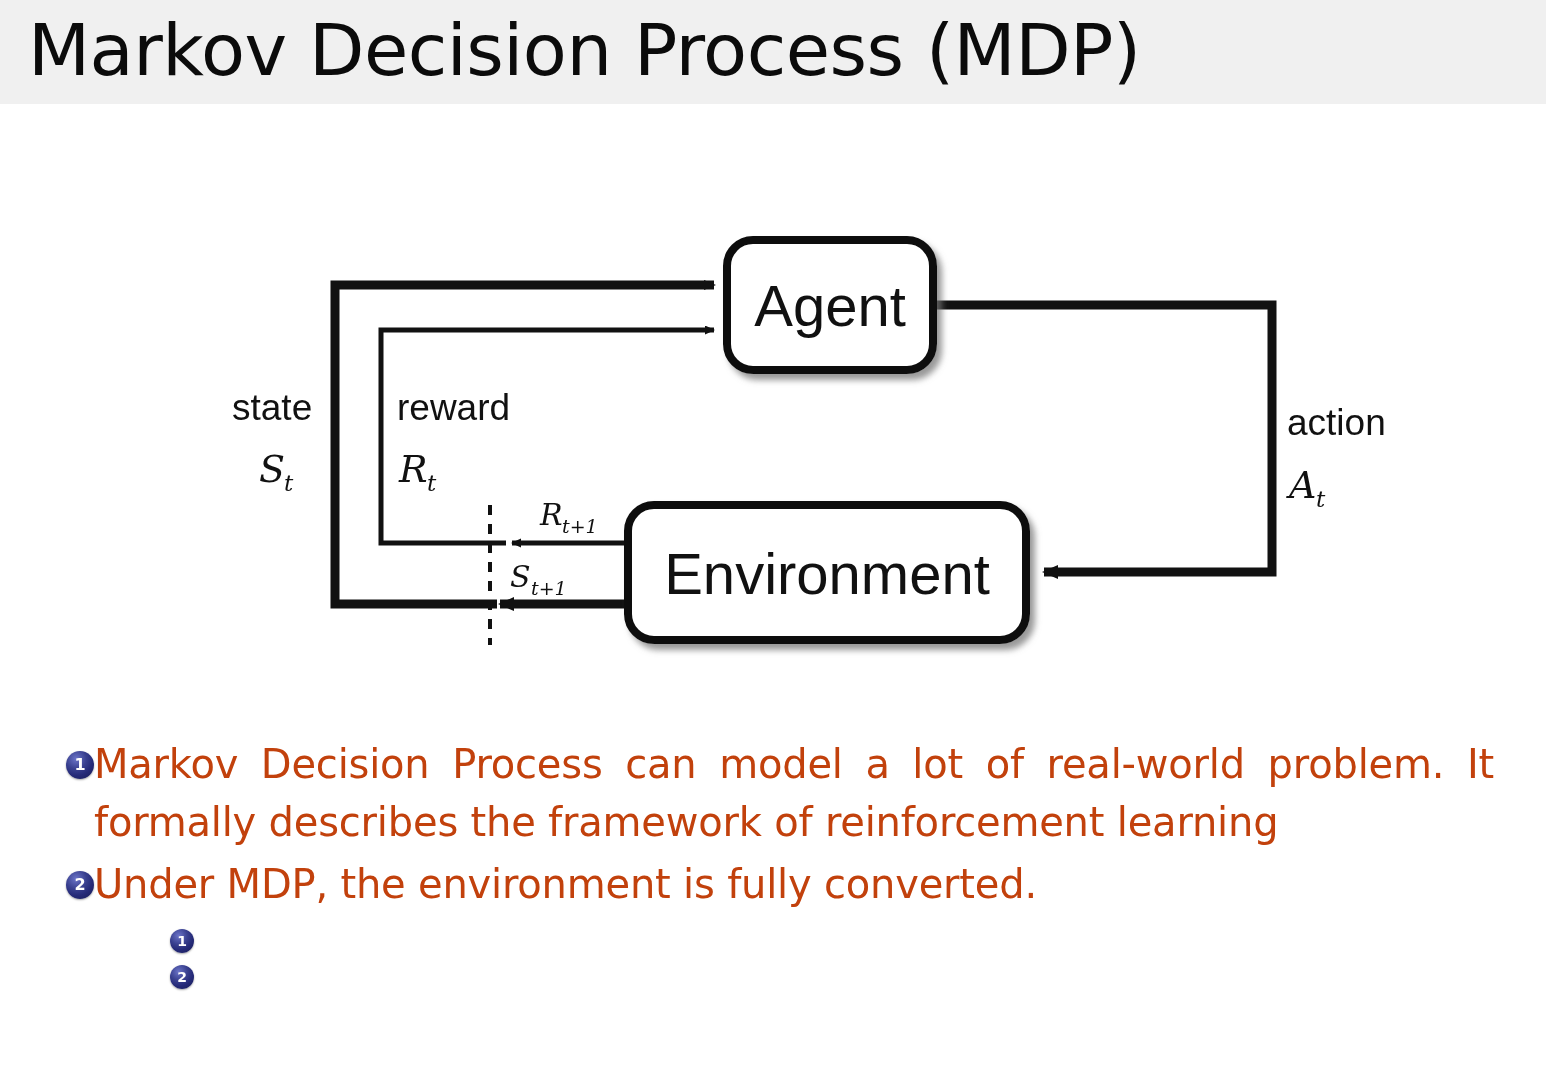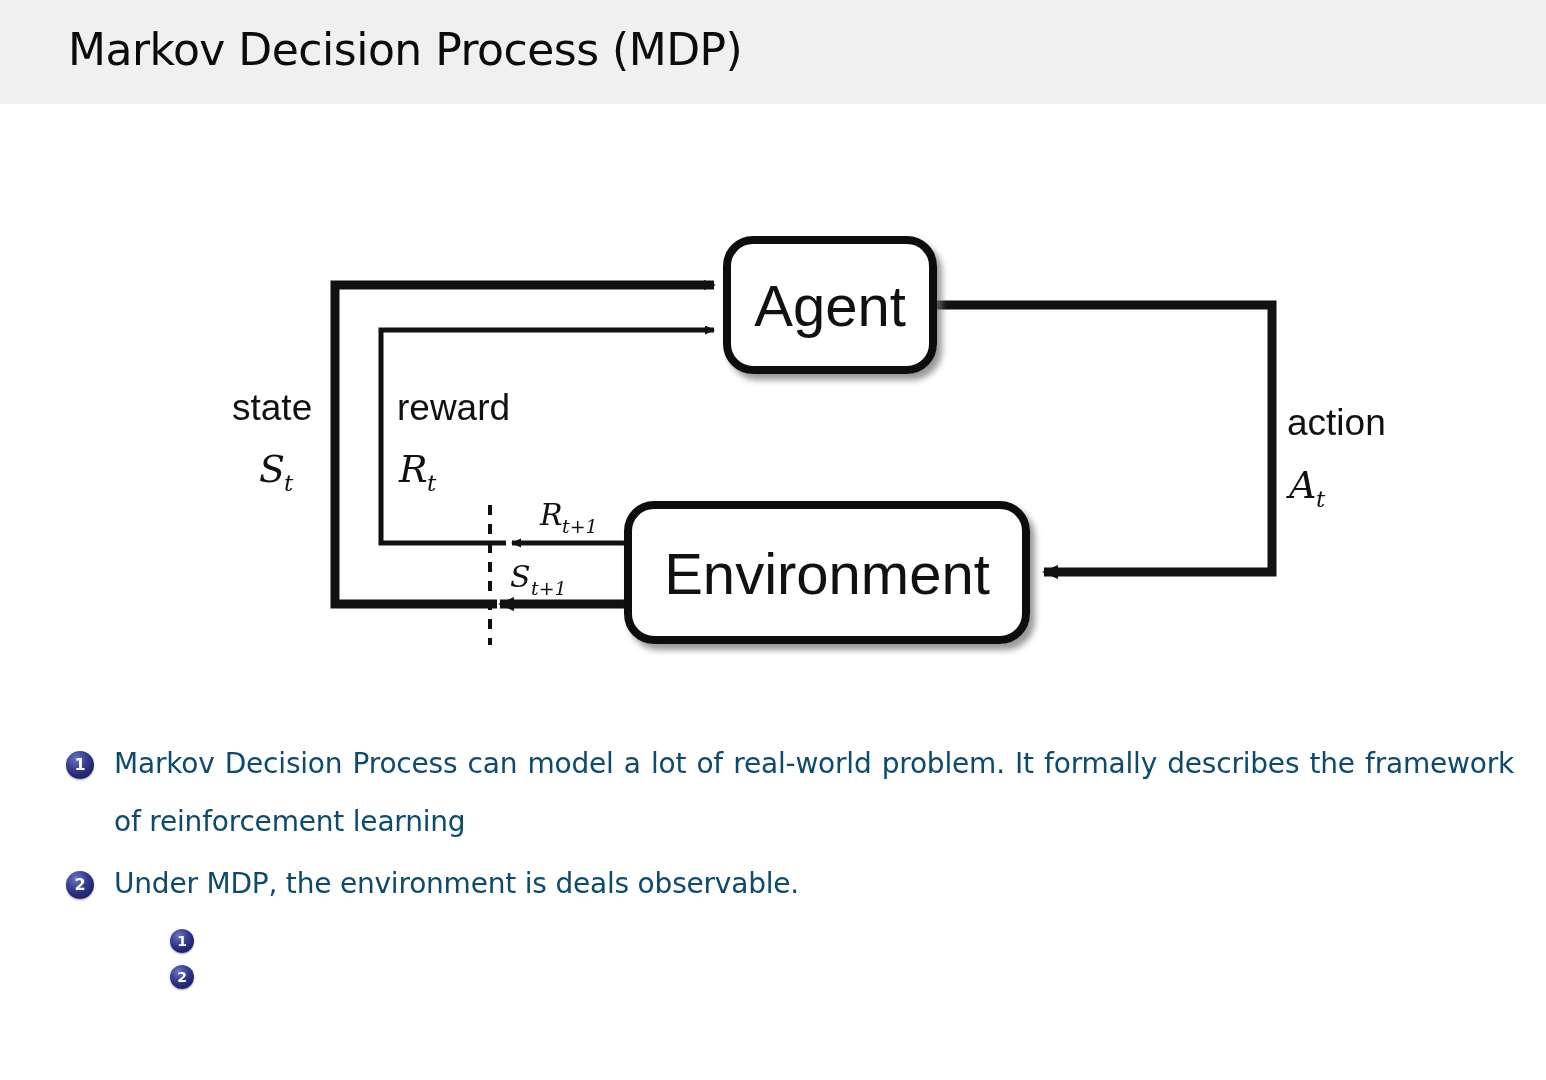--- a/index.html
+++ b/index.html
@@ -23,27 +23,26 @@
     top: 0;
     width: 1546px;
     height: 104px;
     background: #f0f0f0;
   }
   .slide-title {
     position: absolute;
     left: 28px;
     top: 14px;
     font-family: "DejaVu Sans", sans-serif;
-    font-size: 44px;
+    font-size: 72px;
     line-height: 72px;
     font-weight: 400;
     letter-spacing: -0.5px;
     color: #0b0b0b;
     white-space: nowrap;
-    margin-left: 40px;
   }
 
   
   .diagram {
     position: absolute;
     left: 0;
     top: 110px;
     width: 1254px;
     height: 580px;
   }
@@ -123,24 +122,23 @@
   .badge-l2 {
     width: 24px;
     height: 24px;
     line-height: 24px;
     font-size: 14px;
     margin-top: 12px;
   }
 
   .bullet-text-l1 {
     font-family: "DejaVu Sans", sans-serif;
-    font-size: 28px;
+    font-size: 40px;
     line-height: 58px;
-    color: #0c4a6e;
-    margin-left: 20px;
+    color: #c2410c;
     max-width: 1400px;
     text-align: justify;
     letter-spacing: -0.2px;
   }
   .bullet-text-l2 {
     font-family: "DejaVu Sans", sans-serif;
     font-size: 34px;
     line-height: 50px;
     color: #0b0b0b;
     margin-left: 18px;
@@ -229,21 +227,21 @@
 
 <div class="bullets">
 
   <div class="bullet-row level1">
     <div class="badge badge-l1">1</div>
     <div class="bullet-text-l1">Markov Decision Process can model a lot of real-world problem. It formally describes the framework of reinforcement learning</div>
   </div>
 
   <div class="bullet-row level1">
     <div class="badge badge-l1">2</div>
-    <div class="bullet-text-l1">Under MDP, the environment is deals observable.</div>
+    <div class="bullet-text-l1">Under MDP, the environment is fully converted.</div>
   </div>
 
   <div class="bullet-row level2">
     <div class="badge badge-l2">1</div>
   </div>
 
   <div class="bullet-row level2">
     <div class="badge badge-l2">2</div>
   </div>
 

